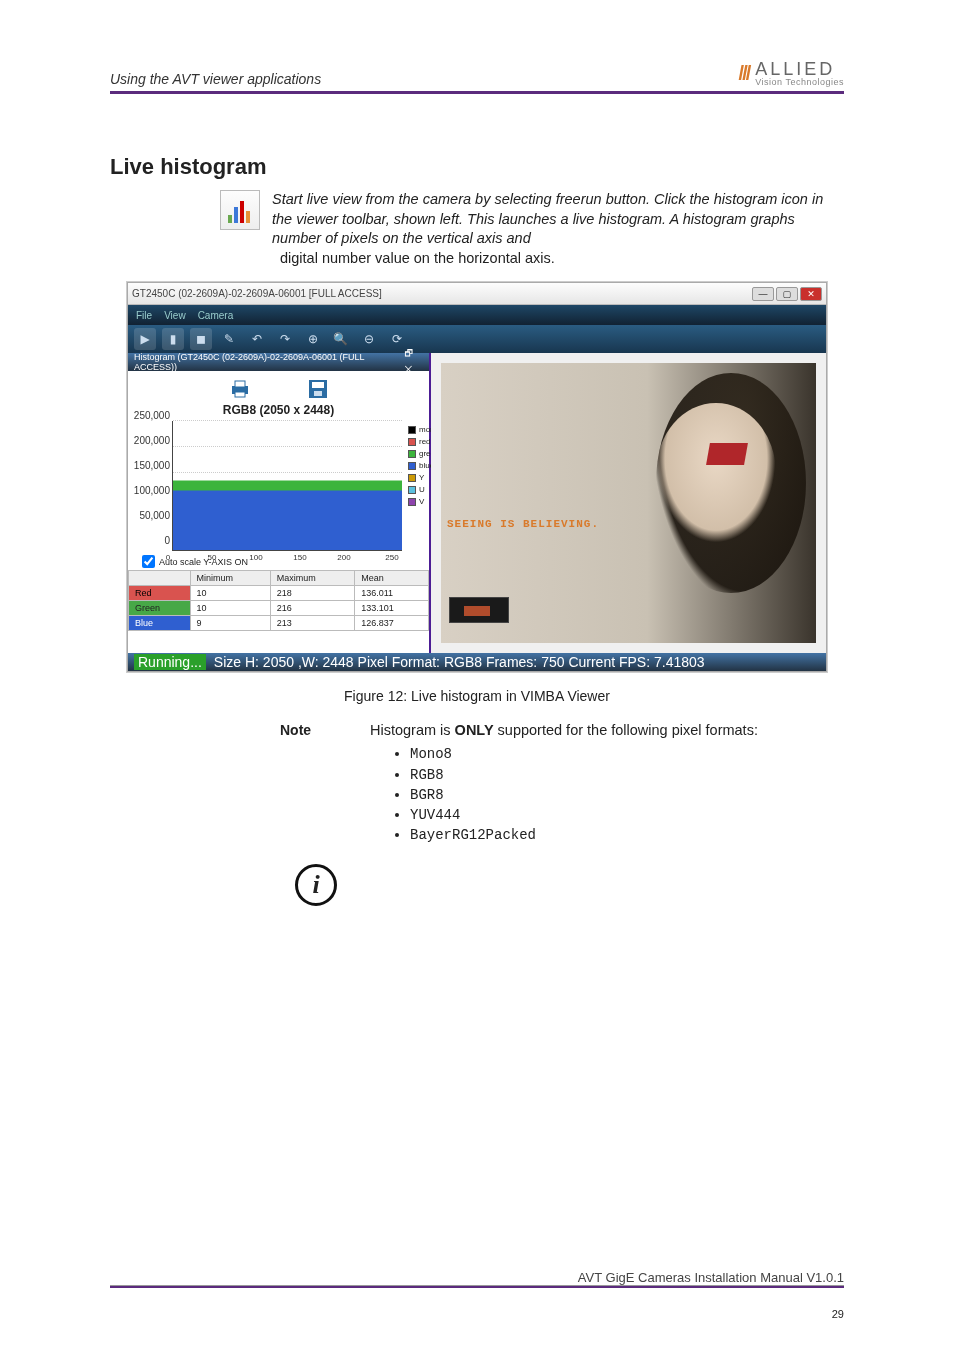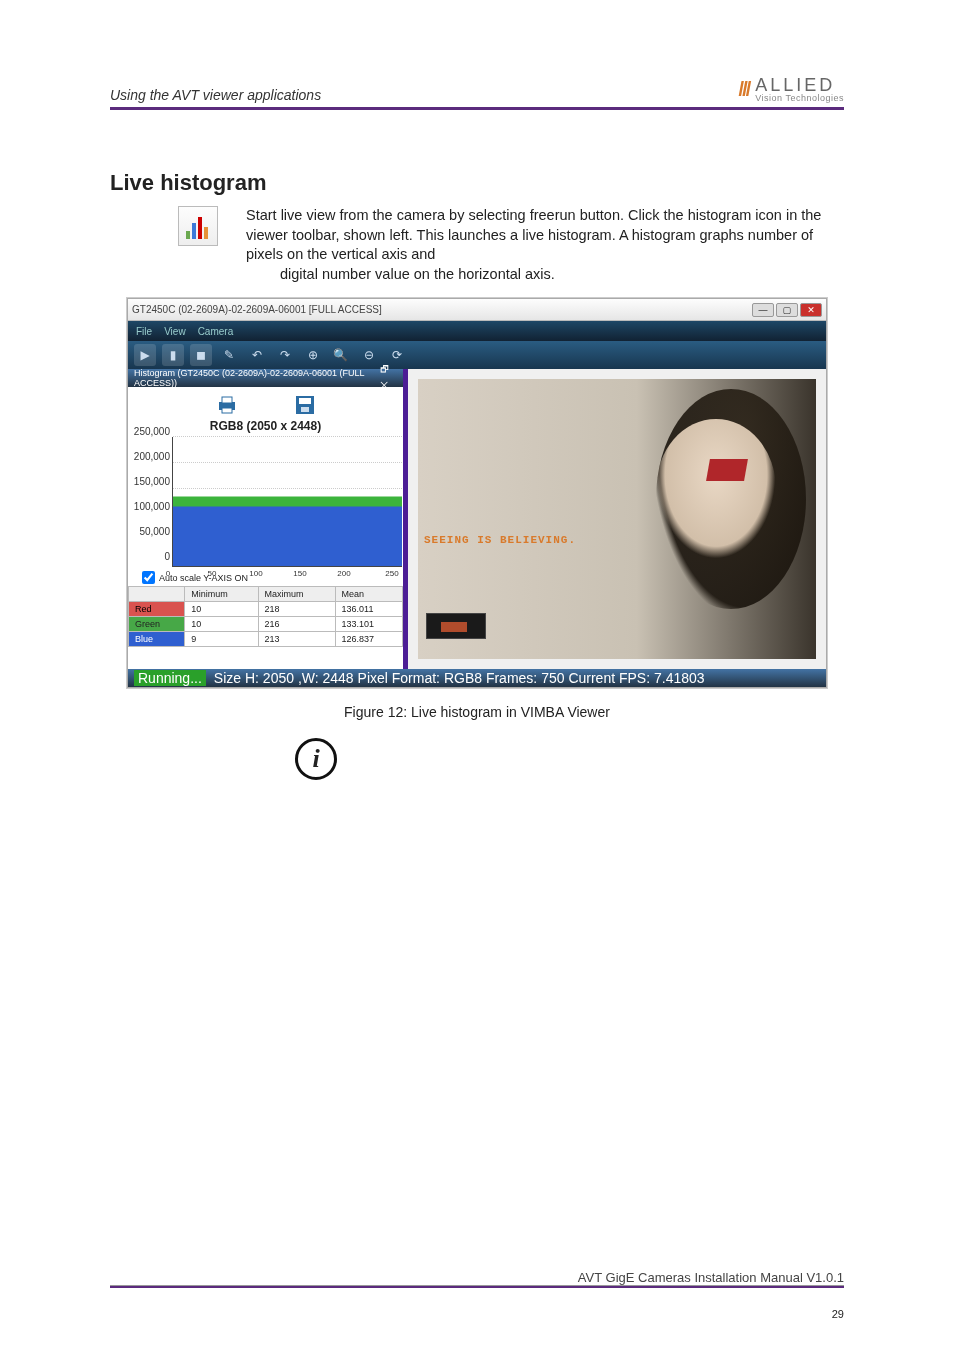--- a/index.html
+++ b/index.html
@@ -1,44 +1,44 @@
 <!DOCTYPE html>
 <html><head>
 <meta charset="utf-8">
 <style>
   * { box-sizing: border-box; margin: 0; padding: 0; }
   body { width: 954px; height: 1350px; background: #fff; font-family: "Segoe UI", Arial, sans-serif; color: #222; position: relative; }
   .page { padding: 60px 110px 0 110px; }
-  .hdr-row { display: flex; justify-content: space-between; align-items: flex-end; border-bottom: 3px solid #5b2b7d; padding-bottom: 4px; margin-top: 16px; }
+  .hdr-row { display: flex; justify-content: space-between; align-items: flex-end; border-bottom: 3px solid #5b2b7d; padding-bottom: 4px; }
   .hdr-left { font-style: italic; font-size: 14px; color: #333; }
   .logo { display: flex; align-items: center; gap: 6px; }
   .logo-slashes { color: #d97a2b; font-size: 20px; font-weight: bold; letter-spacing: -2px; }
   .logo-text { display: flex; flex-direction: column; line-height: 1; }
   .logo-top { font-size: 18px; letter-spacing: 3px; color: #666; font-weight: 300; }
   .logo-bot { font-size: 9px; color: #888; letter-spacing: 0.5px; }
   h2.live { font-size: 22px; font-weight: 800; margin-top: 60px; font-family: Arial, sans-serif; }
-  .intro-row { display: flex; gap: 28px; margin-top: 10px; margin-left: 68px; }
+  .intro-row { display: flex; gap: 12px; margin-top: 10px; margin-left: 110px; font-style: italic; }
   .histo-icon { width: 40px; height: 40px; border: 1px solid #bbb; background: linear-gradient(#fdfdfd,#eee); display:flex; align-items:flex-end; justify-content:center; padding:4px; flex-shrink:0; }
   .histo-icon svg { width: 28px; height: 28px; }
   .intro-text { font-size: 14.5px; line-height: 1.35; }
   .intro-cont { font-size: 14.5px; line-height: 1.35; margin-left: 170px; }
 
   
   .shot { margin: 14px auto 16px auto; border: 1px solid #aaa; width: 700px; background: #c4b5fd; font-family: Tahoma, Arial, sans-serif; font-size: 10px; box-shadow: 0 0 0 1px #ccc; }
   .titlebar { background: linear-gradient(#fdfdfd,#e6e6e6); height: 22px; display:flex; align-items:center; justify-content:space-between; padding: 0 4px; border-bottom:1px solid #bbb; }
   .tb-title { color: #444; font-size: 10px; }
   .winbtns { display:flex; gap:2px; }
   .winbtn { width:22px; height:14px; background:#ddd; border:1px solid #999; border-radius:2px; font-size:9px; text-align:center; line-height:12px; }
   .winbtn.close { background:#c9302c; color:#fff; }
   .menubar { background: linear-gradient(#1e4766,#123); height:20px; color:#9cc; font-size:10px; display:flex; align-items:center; gap:12px; padding-left:8px; }
   .toolbar { background: linear-gradient(#2a5c82,#18364f); height:28px; display:flex; align-items:center; gap:6px; padding-left:6px; }
   .tbtn { width:22px; height:22px; border-radius:3px; display:flex; align-items:center; justify-content:center; color:#cde; font-size:12px; }
   .tbtn.sel { background: rgba(255,255,255,.15); }
   .shot-body { display:flex; }
-  .left-col { width: 280px; border-right:5px solid #4c1d95; background:#fff; }
+  .left-col { width: 303px; border-right:2px solid #4c1d95; background:#fff; }
   .histo-subbar { background: linear-gradient(#4373a4,#234); height:18px; color:#fff; font-size:9px; display:flex; align-items:center; justify-content:space-between; padding:0 6px; }
   .histo-head { background:#fff; padding:6px 0 0 0; text-align:center; }
   .histo-head-icons { display:flex; justify-content:center; gap:50px; margin-bottom:2px; }
   .hh-icon { width:28px; height:24px; display:flex; align-items:center; justify-content:center; }
   .head-title { font-weight:bold; font-size:12px; }
   .chart-area { display:flex; padding: 4px 4px 2px 4px; }
   .chart { position:relative; width:230px; height:130px; border-left:1px solid #444; border-bottom:1px solid #444; margin-left:4px; }
   .ytick { position:absolute; right:232px; font-size:10px; color:#333; transform:translateY(-50%); }
   .xtick { position:absolute; top:132px; font-size:8px; color:#333; transform:translateX(-50%); }
   .chart .grid { position:absolute; left:0; width:100%; border-top:1px dotted #ccc; }
@@ -262,20 +262,33 @@
     </div>
     <div class="status">
       <span class="run">Running...</span>
       <span>Size H: 2050 ,W: 2448  Pixel Format: RGB8  Frames: 750   Current FPS: 7.41803</span>
     </div>
   </div>
 
   <div class="fig-cap">Figure 12: Live histogram in VIMBA Viewer</div>
 
   <div class="note-wrap">
+    <div class="note-block">
+      <div class="note-label">Note</div>
+      <div class="note-body">
+        <span>Histogram is </span><b>ONLY</b><span> supported for the following pixel formats:</span>
+        <ul class="fmt">
+          <li>Mono8</li>
+          <li>RGB8</li>
+          <li>BGR8</li>
+          <li>YUV444</li>
+          <li>BayerRG12Packed</li>
+        </ul>
+      </div>
+    </div>
     <div class="note-icon">i</div>
   </div>
 </div>
 
 <div class="footer">
   <div class="footer-row">AVT GigE Cameras Installation Manual V1.0.1</div>
   <div class="footer-line"></div>
 </div>
 <div class="pgnum">29</div>
 

